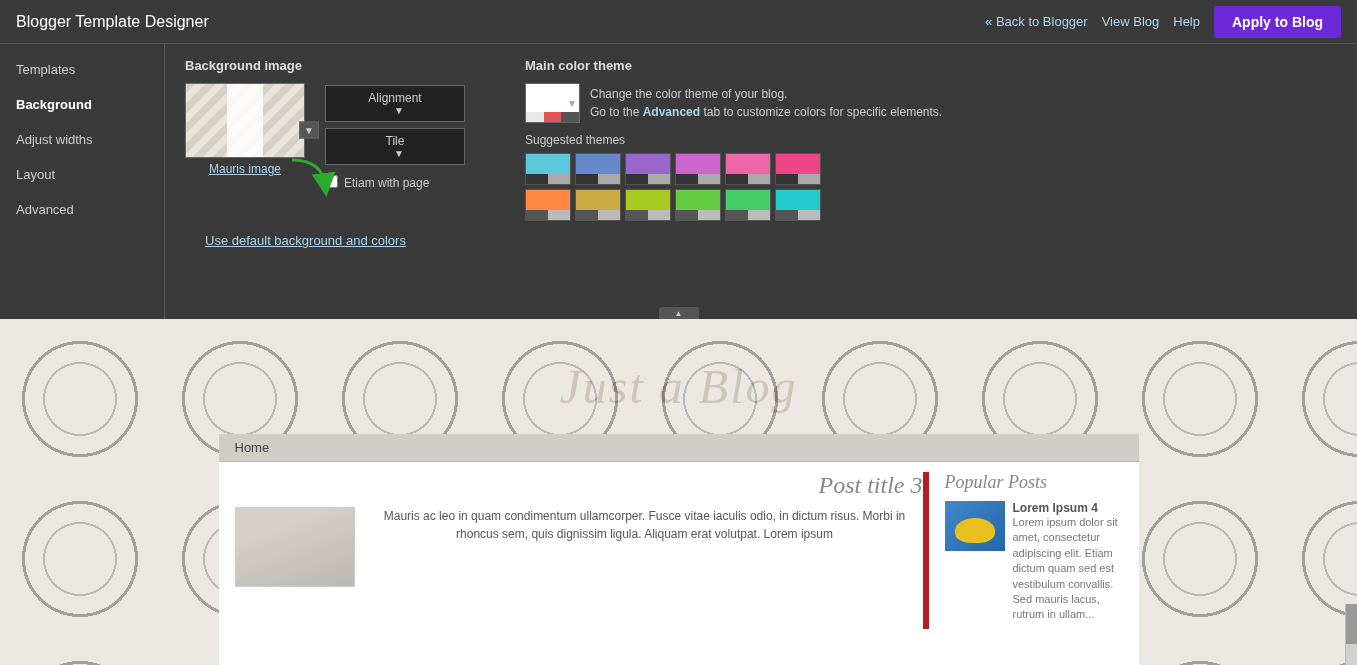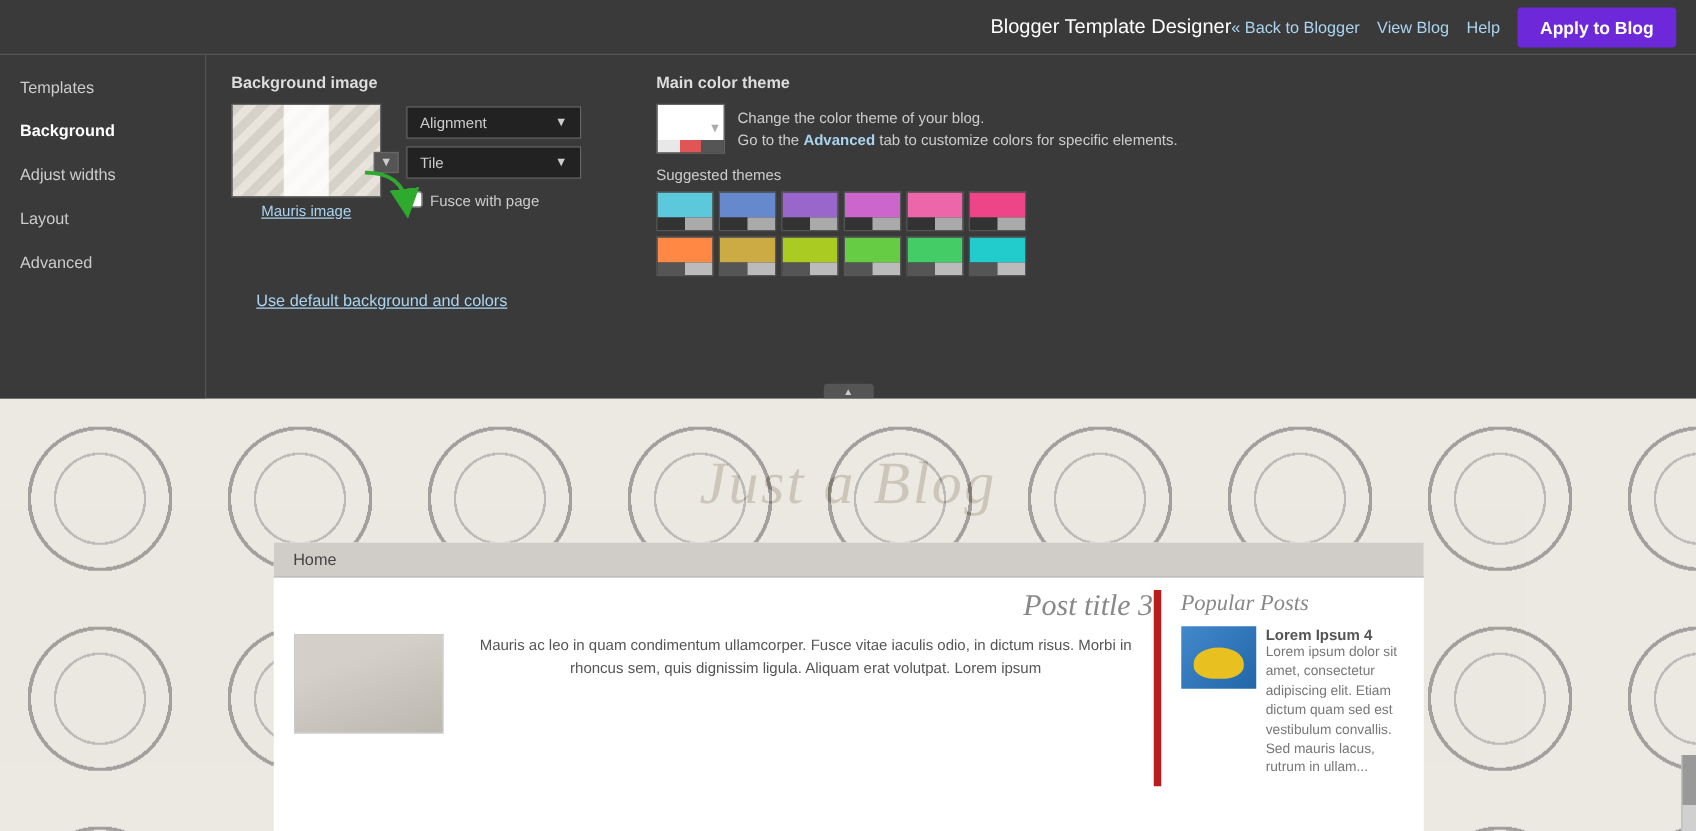--- a/index.html
+++ b/index.html
@@ -4,21 +4,21 @@
   <style>
     * { margin: 0; padding: 0; box-sizing: border-box; }
     body { font-family: Arial, sans-serif; font-size: 13px; background: #f0ede8; overflow-x: hidden; }
 
     
     .topbar {
       background: #3a3a3a;
       color: #ccc;
       display: flex;
       align-items: center;
-      justify-content: flex-end;
+      justify-content: space-between;
       padding: 0 16px;
       height: 44px;
       border-bottom: 1px solid #555;
     }
     .topbar-title {
       color: #fff;
       font-size: 16px;
       font-weight: normal;
     }
     .topbar-actions {
@@ -150,20 +150,21 @@
       background: #222;
       color: #ccc;
       border: 1px solid #666;
       padding: 5px 10px;
       display: flex;
       align-items: center;
       justify-content: space-between;
       width: 140px;
       cursor: pointer;
       font-size: 12px;
+      flex-direction: column;
     }
     .dropdown-btn .chevron { margin-left: 8px; font-size: 10px; }
 
     .scroll-row {
       display: flex;
       align-items: center;
       gap: 6px;
       margin-top: 4px;
       position: relative;
     }
@@ -512,21 +513,21 @@
                     <defs>
                       <marker id="arrowhead" markerWidth="8" markerHeight="8" refX="4" refY="4" orient="auto">
                         <polygon points="0 0, 8 4, 0 8" fill="#2eaa2e"></polygon>
                       </marker>
                     </defs>
                     <path d="M 5 5 Q 35 5 38 30" stroke="#2eaa2e" stroke-width="3" fill="none" marker-end="url(#arrowhead)"></path>
                   </svg>
                 </div>
                 <input type="checkbox" class="scroll-checkbox" style="">
               </div>
-              <label class="scroll-label">Fusce with page</label>
+              <label class="scroll-label">Etiam with page</label>
             </div>
           </div>
         </div>
       </div>
 
       <div class="color-theme-section">
         <div class="section-title">Main color theme</div>
 
         <div class="color-swatch-main">
           <div class="swatch-box">

